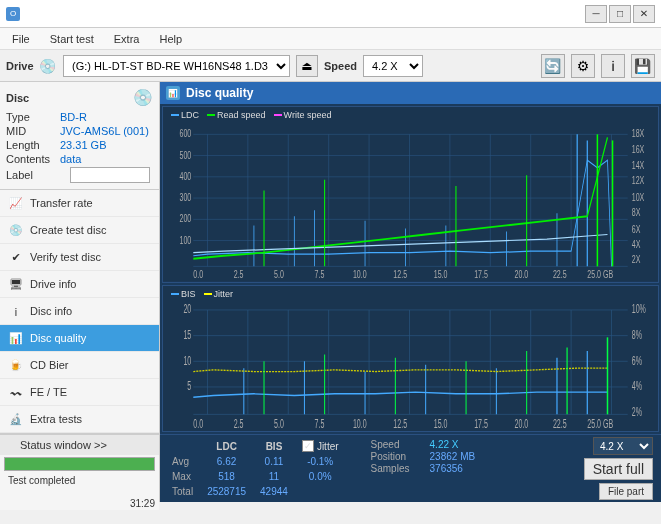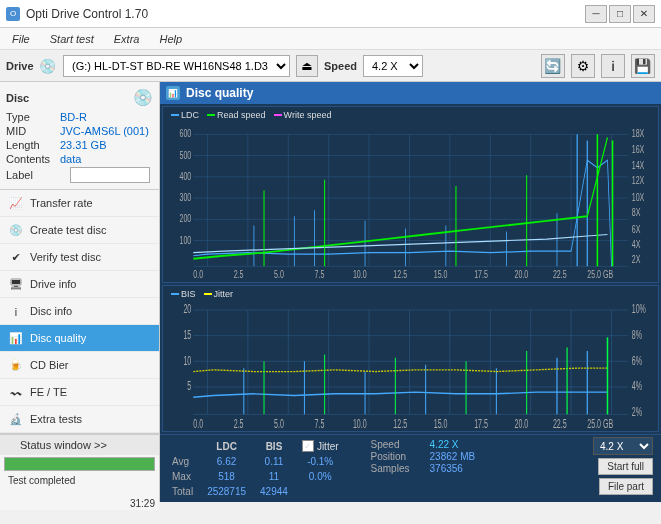--- a/index.html
+++ b/index.html
@@ -7,21 +7,21 @@
     
     
     .titlebar { background: #fff; border-bottom: 1px solid #ccc; display: flex; align-items: center; justify-content: space-between; padding: 4px 6px; height: 28px; }
     .titlebar-left { display: flex; align-items: center; gap: 6px; }
     .titlebar-icon { width: 14px; height: 14px; background: #4a8fd4; border-radius: 2px; display: flex; align-items: center; justify-content: center; color: white; font-size: 8px; }
     .titlebar-title { font-size: 12px; color: #333; }
     .titlebar-controls { display: flex; gap: 2px; }
     .titlebar-btn { width: 22px; height: 18px; border: 1px solid #aaa; background: #e8e8e8; cursor: pointer; display: flex; align-items: center; justify-content: center; font-size: 10px; color: #333; }
     
     
-    .menubar { background: #f8f8f8; border-bottom: 1px solid #ddd; display: flex; align-items: center; padding: 2px 4px; height: 22px; gap: 4px; font-style: italic; }
+    .menubar { background: #f8f8f8; border-bottom: 1px solid #ddd; display: flex; align-items: center; padding: 2px 4px; height: 22px; gap: 4px; }
     .menu-item { padding: 2px 8px; cursor: pointer; font-size: 11px; color: #333; }
     
     
     .drive-toolbar { background: #f0f0f0; border-bottom: 1px solid #ccc; display: flex; align-items: center; padding: 3px 6px; height: 32px; gap: 6px; }
     .drive-label { font-size: 11px; font-weight: bold; color: #333; }
     .drive-select { height: 22px; font-size: 11px; border: 1px solid #aaa; background: white; padding: 0 4px; min-width: 200px; }
     .eject-btn { width: 22px; height: 22px; border: 1px solid #aaa; background: #e8e8e8; cursor: pointer; display: flex; align-items: center; justify-content: center; font-size: 12px; }
     .speed-label { font-size: 11px; font-weight: bold; color: #333; }
     .speed-select { height: 22px; font-size: 11px; border: 1px solid #aaa; background: white; padding: 0 4px; width: 60px; }
     .toolbar-spacer { flex: 1; }
@@ -93,30 +93,29 @@
     .jitter-checkbox { display: flex; align-items: center; gap: 3px; font-size: 10px; color: #ddd; }
     .jitter-check { width: 12px; height: 12px; border: 1px solid #888; background: white; display: flex; align-items: center; justify-content: center; font-size: 9px; }
     
     .right-stats { font-size: 10px; color: #ccc; display: flex; flex-direction: column; gap: 1px; }
     .right-stat-row { display: flex; gap: 4px; align-items: center; }
     .right-stat-label { color: #aaa; width: 55px; }
     .right-stat-value { color: #66aaff; }
     .right-stat-value.cyan { color: #44ccff; }
     .speed-dropdown { height: 18px; font-size: 10px; border: 1px solid #555; background: #2a4a6a; color: white; padding: 0 2px; width: 60px; }
     
-    .start-full-btn { padding: 2px 8px; background: #e8e8e8; border: 1px solid #aaa; cursor: pointer; font-size: 10px; color: #333; }
+    .start-full-btn { padding: 2px 8px; background: #e8e8e8; border: 1px solid #aaa; cursor: pointer; font-size: 14px; color: #333; }
     .start-part-btn { padding: 2px 8px; background: #e8e8e8; border: 1px solid #aaa; cursor: pointer; font-size: 10px; color: #333; }
   </style>
 </head>
 <body>
 
 <div class="titlebar">
   <div class="titlebar-left">
     <div class="titlebar-icon">O</div>
-    <span class="titlebar-title">Opti Drive Control 1.70</span>
   </div>
   <div class="titlebar-controls">
     <button class="titlebar-btn">─</button>
     <button class="titlebar-btn">□</button>
     <button class="titlebar-btn close">✕</button>
   </div>
 </div>
 
 <div class="menubar">
   <span class="menu-item">File</span>

